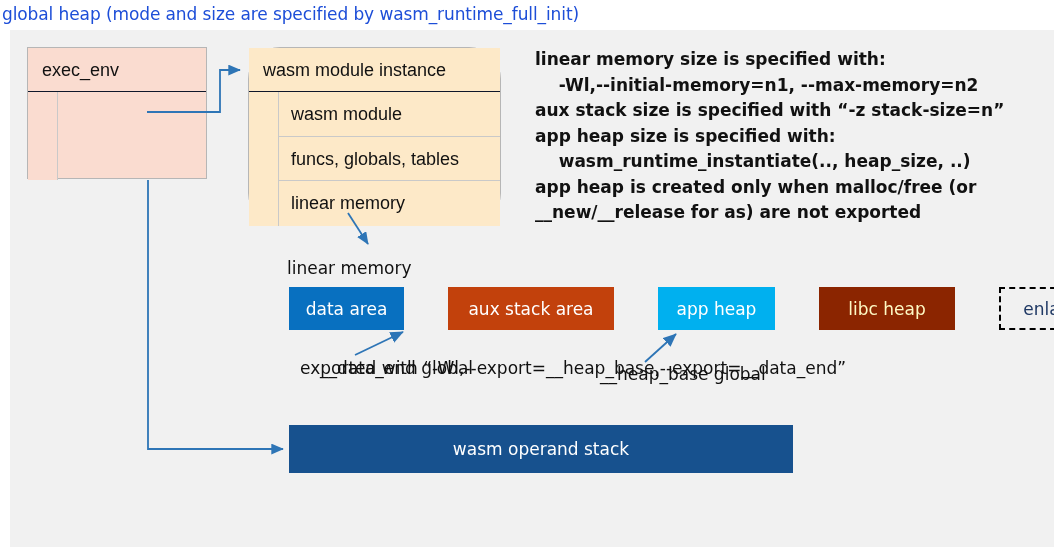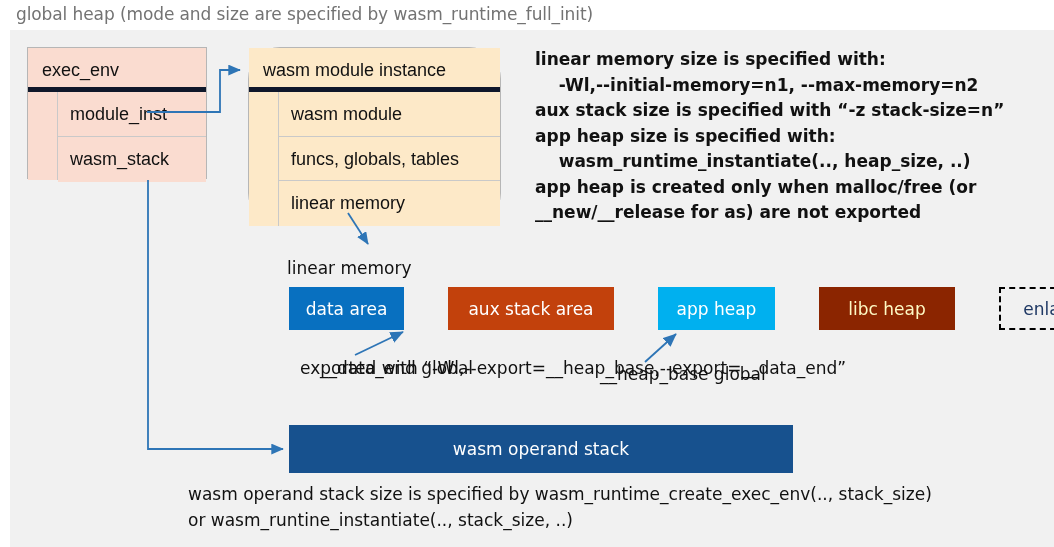--- a/index.html
+++ b/index.html
@@ -18,43 +18,43 @@
   #panel {
     position: absolute;
     left: 10px;
     top: 30px;
     width: 1044px;
     height: 517px;
     background: #f1f1f1;
   }
   .title {
     position: absolute;
-    left: 16px;
+    left: 2px;
     top: 4px;
     font-size: 17px;
-    color: #737373;
+    color: #1d4ed8;
     white-space: nowrap;
     letter-spacing: -0.1px;
   }
 
   
   .structbox {
     position: absolute;
     border: 1px solid #b6b6b6;
     box-sizing: border-box;
   }
   .structbox .hdr {
     box-sizing: border-box;
     height: 44px;
     line-height: 44px;
     padding-left: 14px;
     font-size: 18px;
     color: #111111;
     font-family: "Liberation Sans", sans-serif;
-    border-bottom: 5px solid #0f172a;
+    border-bottom: 1px solid #0f172a;
     white-space: nowrap;
   }
   .structbox .rows {
     box-sizing: border-box;
     display: flex;
   }
   .structbox .indent {
     box-sizing: border-box;
     width: 30px;
     flex: 0 0 30px;
@@ -180,24 +180,20 @@
 <div id="canvas">
 
   <div class="title">global heap (mode and size are specified by wasm_runtime_full_init)</div>
 
   <div id="panel"></div>
 
   <div class="structbox" id="exec-env-box">
     <div class="hdr">exec_env</div>
     <div class="rows">
       <div class="indent"></div>
-      <div class="rowlist">
-        <div class="row">module_inst</div>
-        <div class="row">wasm_stack</div>
-      </div>
     </div>
   </div>
 
   <div class="structbox" id="module-inst-box">
     <div class="hdr">wasm module instance</div>
     <div class="rows">
       <div class="indent"></div>
       <div class="rowlist">
         <div class="row">wasm module</div>
         <div class="row">funcs, globals, tables</div>
@@ -222,22 +218,20 @@
       <div class="seg" style="width: 117px; background: rgb(0, 176, 239); color: rgb(255, 255, 255);">app heap</div>
       <div class="seg" style="width: 136px; background: rgb(139, 37, 0); color: #fef9c3;">libc heap</div>
       <div class="seg dashed" style="width: 200px; color: rgb(31, 56, 100);">enlarged memory</div>
     </div>
 
   <div class="label" id="data-end-label">__data_end global</div>
   <div class="label" id="heap-base-label">__heap_base global</div>
   <div class="infotext" id="export-info">exported with “-Wl,--export=__heap_base,--export=__data_end”</div>
 
   <div id="operand-stack">wasm operand stack</div>
-  <div class="infotext" id="stack-info">wasm operand stack size is specified by wasm_runtime_create_exec_env(.., stack_size)
-or wasm_runtine_instantiate(.., stack_size, ..)</div>
 
   <svg id="arrows" viewBox="0 0 1054 547">
     <defs>
       <marker id="ah" markerWidth="8" markerHeight="8" refX="6.5" refY="3" orient="auto" markerUnits="strokeWidth">
         <path d="M0,0 L7,3 L0,6 z" fill="#2e75b6"></path>
       </marker>
       <marker id="ah2" markerWidth="9" markerHeight="9" refX="7" refY="3.2" orient="auto" markerUnits="strokeWidth">
         <path d="M0,0 L7.5,3.2 L0,6.4 z" fill="#2e75b6"></path>
       </marker>
     </defs>

